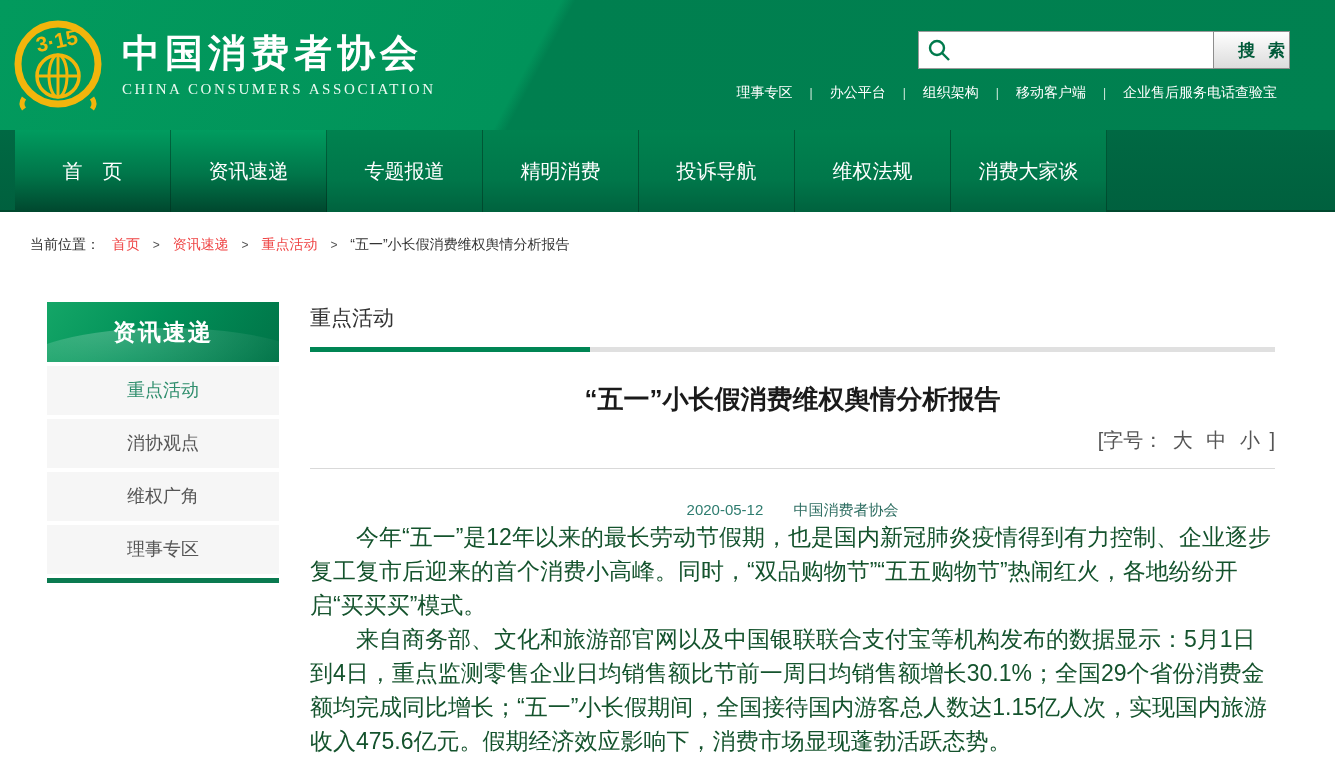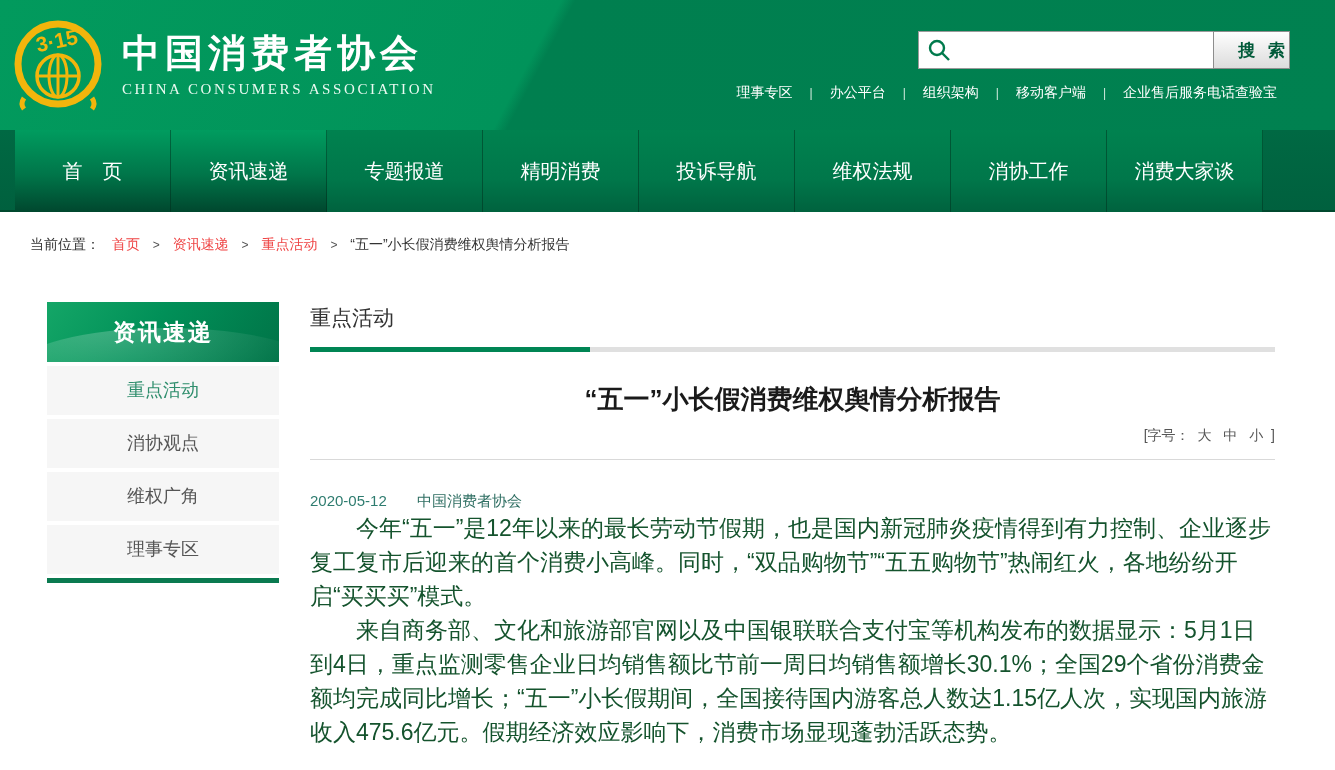--- a/index.html
+++ b/index.html
@@ -63,25 +63,25 @@
 
   
   .main-col { flex:1; margin-left:31px; min-width:0; }
   .section-title { font-size:21px; color:#333; padding-top:2px; }
   .section-underline { display:flex; height:5px; margin-top:15px; }
   .section-underline .green { width:280px; background:#008554; }
   .section-underline .grey { flex:1; background:#e0e0e0; }
 
   .article-title { text-align:center; font-size:26px; font-weight:bold; color:#1a1a1a;
     margin-top:30px; }
-  .fontsize-row { text-align:right; font-size:14px; color:#555; margin-top:10px; }
+  .fontsize-row { text-align:right; font-size:20px; color:#555; margin-top:10px; }
   .fontsize-row a { color:#555; text-decoration:none; margin:0 4px; }
   .title-divider { border:none; border-top:1px solid #d9d9d9; margin-top:14px; }
 
-  .date-row { text-align:left; font-size:15px; color:#2e7c6f; margin-top:32px; }
+  .date-row { text-align:center; font-size:15px; color:#2e7c6f; margin-top:32px; }
   .date-row .src { margin-left:26px; color:#2e6e62; }
 
   .article-body { font-size:23px; line-height:34px; color:#14532d; }
   .article-body p { text-indent:2em; }
 </style>
 </head>
 <body>
 
 <div class="site-header">
   <div class="logo-wrap">
@@ -124,21 +124,20 @@
   </div>
 </div>
 
 <div class="main-nav">
   <div class="tab highlight">首　页</div>
   <div class="tab highlight">资讯速递</div>
   <div class="tab">专题报道</div>
   <div class="tab">精明消费</div>
   <div class="tab">投诉导航</div>
   <div class="tab">维权法规</div>
-  <div class="tab">消协工作</div>
   <div class="tab">消费大家谈</div>
 </div>
 
 <div class="breadcrumb">
   <span class="bc-prefix">当前位置：</span>
   <a href="#">首页</a>
   <span class="bc-sep">&gt;</span>
   <a href="#">资讯速递</a>
   <span class="bc-sep">&gt;</span>
   <a href="#">重点活动</a>

